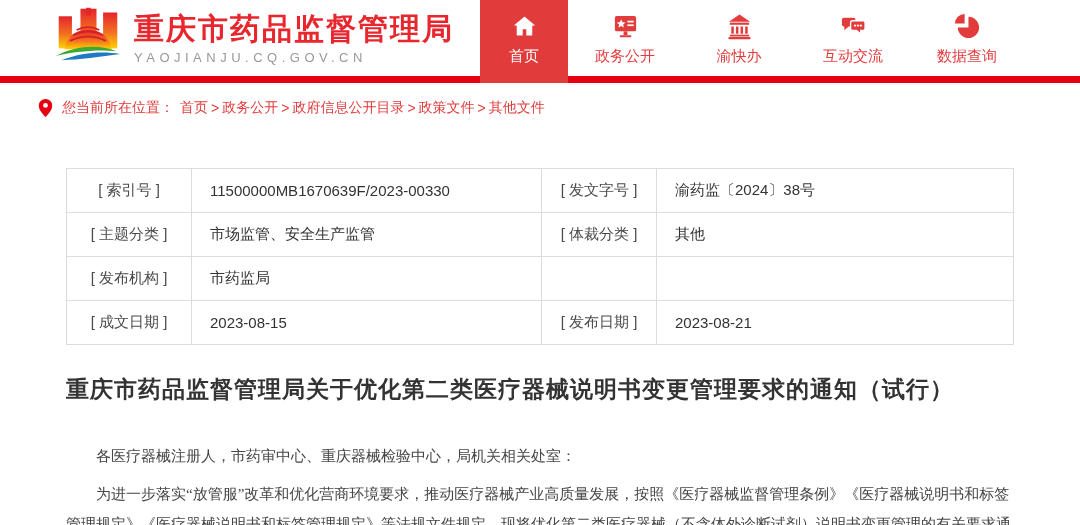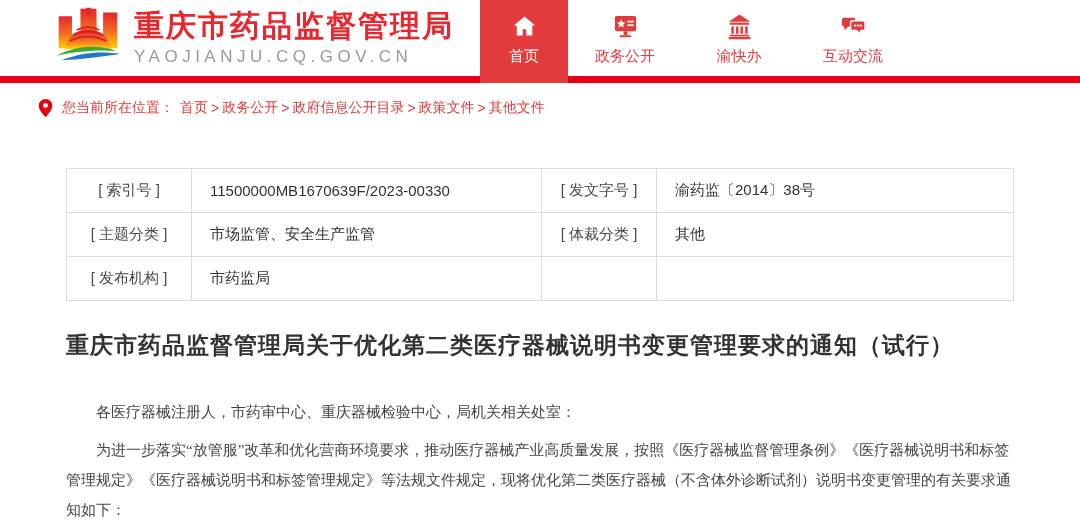--- a/index.html
+++ b/index.html
@@ -10,21 +10,21 @@
     font-family:"Liberation Sans","DejaVu Sans",sans-serif;
   }
   
   .header { position:relative; width:1080px; height:83px; background:#fff; }
   .red-bar { position:absolute; left:0; bottom:0; width:100%; height:7px; background:#e60012; }
   .header-inner { display:flex; height:83px; padding-left:54px; }
   .logo-wrap { display:flex; align-items:center; gap:12px; height:76px; }
   .logo-icon svg { display:block; }
   .site-text { display:flex; flex-direction:column;justify-content:space-between; }
   .site-title { color:#e8262d; font-size:30px; font-weight:bold; letter-spacing:2px; line-height:34px; }
-  .site-url { color:#999999; font-size:17px; letter-spacing:4.5px; margin-top:4px; }
+  .site-url { color:#999999; font-size:13px; letter-spacing:4.5px; margin-top:4px; }
   
   .nav { display:flex; margin-left:26px; position:relative; z-index:2; }
   .tab { width:114px; height:83px; display:flex; flex-direction:column; align-items:center;
          padding-top:13px; text-decoration:none; cursor:pointer; }
   .tab-icon svg { width:27px; height:27px; fill:#e23b3c; display:block; }
   .tab-label { color:#e23b3c; font-size:15px; margin-top:7px; }
   .tab.active { background:#e13b3b; width:88px; }
   .tab.active .tab-icon svg { fill:#ffffff; }
   .tab.active .tab-label { color:#ffffff; }
   
@@ -127,20 +127,29 @@
             <path d="M2 7a2 2 0 0 1 2-2h10a2 2 0 0 1 2 2v5a2 2 0 0 1-2 2H9l-4.5 3.8V14H4a2 2 0 0 1-2-2z"></path>
             <path d="M11 10a2 2 0 0 1 2-2h11a2 2 0 0 1 2 2v6a2 2 0 0 1-2 2h-2.5v3.8L17 18h-4a2 2 0 0 1-2-2z" stroke="#fff" stroke-width="1.4"></path>
             <circle cx="15.6" cy="13" r="1.2" fill="#fff"></circle>
             <circle cx="18.6" cy="13" r="1.2" fill="#fff"></circle>
             <circle cx="21.6" cy="13" r="1.2" fill="#fff"></circle>
           </svg>
         </span>
         <span class="tab-label">互动交流</span>
       </a>
 
+      <a class="tab">
+        <span class="tab-icon">
+          <svg viewBox="0 0 28 28">
+            <path d="M15 15 L15 4 A11 11 0 1 1 4 15 Z"></path>
+            <path d="M11 11 L11 1 A10 10 0 0 0 1 11 Z"></path>
+          </svg>
+        </span>
+        <span class="tab-label">数据查询</span>
+      </a>
 
     </div>
   </div>
 </div>
 
 <div class="breadcrumb">
   <span class="pin">
     <svg width="15" height="20" viewBox="0 0 20 26">
       <path d="M10 1C5 1 1 5 1 10c0 7 9 15 9 15s9-8 9-15c0-5-4-9-9-9z" fill="#e60012"></path>
       <circle cx="10" cy="9.5" r="3.2" fill="#fff"></circle>
@@ -159,34 +168,40 @@
 </div>
 
 <div class="content">
 
   <table class="meta-table">
     <tbody>
       <tr>
         <td class="lbl">[ 索引号 ]</td>
         <td class="val">11500000MB1670639F/2023-00330</td>
         <td class="lbl2">[ 发文字号 ]</td>
-        <td class="val2">渝药监〔2014〕38号</td>
+        <td class="val2">渝药监〔2024〕38号</td>
       </tr>
       <tr>
         <td class="lbl">[ 主题分类 ]</td>
         <td class="val">市场监管、安全生产监管</td>
         <td class="lbl2">[ 体裁分类 ]</td>
         <td class="val2">其他</td>
       </tr>
       <tr>
         <td class="lbl">[ 发布机构 ]</td>
         <td class="val">市药监局</td>
         <td class="lbl2"></td>
         <td class="val2"></td>
       </tr>
+      <tr>
+        <td class="lbl">[ 成文日期 ]</td>
+        <td class="val">2023-08-15</td>
+        <td class="lbl2">[ 发布日期 ]</td>
+        <td class="val2">2023-08-21</td>
+      </tr>
     </tbody>
   </table>
 
   <div class="article-title">重庆市药品监督管理局关于优化第二类医疗器械说明书变更管理要求的通知（试行）</div>
 
   <div class="article-body">
     <p>各医疗器械注册人，市药审中心、重庆器械检验中心，局机关相关处室：</p>
     <p>为进一步落实“放管服”改革和优化营商环境要求，推动医疗器械产业高质量发展，按照《医疗器械监督管理条例》《医疗器械说明书和标签管理规定》《医疗器械说明书和标签管理规定》等法规文件规定，现将优化第二类医疗器械（不含体外诊断试剂）说明书变更管理的有关要求通知如下：</p>
 
   </div>

